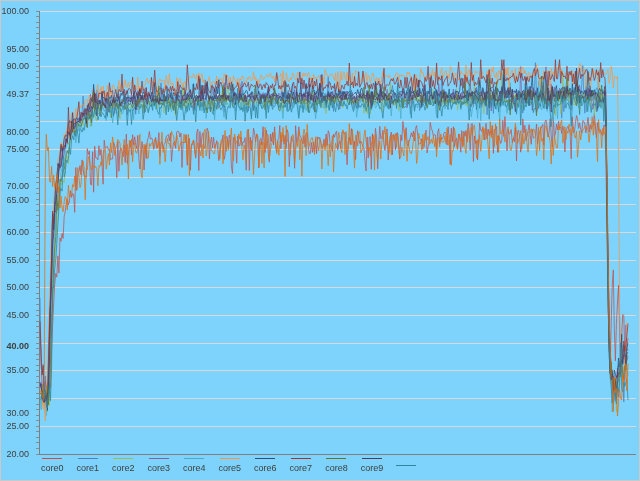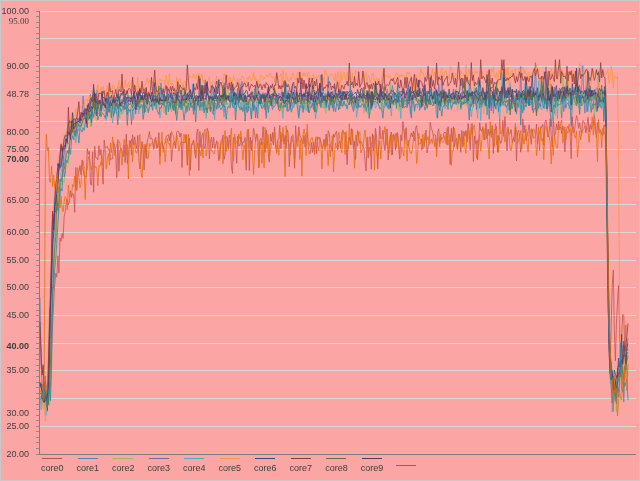--- a/index.html
+++ b/index.html
@@ -1,17 +1,17 @@
 <!DOCTYPE html>
 <html><head>
 <meta charset="utf-8">
 <style>
   html,body{margin:0;padding:0;background:#fff;}
   #chart-root{
-    position:relative;width:640px;height:481px;background:#fca5a5;
+    position:relative;width:640px;height:481px;background:#7dd3fc;
     font-family:"Liberation Sans",sans-serif;overflow:hidden;
     box-sizing:border-box;border:1px solid #c9c9c9;
   }
   #plot-svg{position:absolute;left:0;top:0;}
   #ylabels{position:absolute;left:0;top:0;width:34px;height:481px;}
   .ylabel{
     position:absolute;right:6px;font-size:9px;line-height:9px;color:#404040;
     white-space:nowrap;text-align:right;
   }
   #legend{
@@ -142,26 +142,26 @@
         <polyline points="39.0,320.6 40.1,351.6 41.1,374.1 42.2,363.6 43.2,390.3 44.3,393.3 45.3,392.5 46.4,396.4 47.4,361.3 48.5,321.6 49.5,295.7 50.6,256.8 51.6,210.1 52.7,222.6 53.7,209.9 54.8,211.0 55.8,192.9 56.9,185.0 57.9,169.3 59.0,161.1 60.0,143.1 61.1,146.3 62.1,147.6 63.2,144.4 64.2,145.8 65.3,138.1 66.3,142.5 67.4,106.2 68.5,134.2 69.5,134.3 70.6,120.0 71.6,131.3 72.7,122.2 73.7,123.0 74.8,118.5 75.8,117.8 76.9,109.5 77.9,100.7 79.0,122.0 80.0,111.1 81.1,112.8 82.1,115.7 83.2,108.4 84.2,108.2 85.3,114.0 86.3,104.0 87.4,105.9 88.4,102.9 89.5,97.2 90.5,96.4 91.6,97.4 92.6,87.8 93.7,101.6 94.7,92.9 95.8,98.2 96.9,100.6 97.9,92.0 99.0,92.5 100.0,92.0 101.1,96.3 102.1,91.8 103.2,89.8 104.2,100.6 105.3,95.9 106.3,91.3 107.4,99.5 108.4,81.7 109.5,90.7 110.5,90.8 111.6,89.5 112.6,101.1 113.7,93.6 114.7,88.5 115.8,94.2 116.8,96.5 117.9,88.6 118.9,89.3 120.0,91.1 121.0,73.1 122.1,92.3 123.2,88.2 124.2,97.7 125.3,89.7 126.3,91.3 127.4,87.9 128.4,87.5 129.5,88.8 130.5,93.3 131.6,76.2 132.6,95.4 133.7,83.9 134.7,90.8 135.8,92.1 136.8,95.0 137.9,91.6 138.9,87.3 140.0,91.7 141.0,80.2 142.1,89.6 143.1,87.8 144.2,97.7 145.2,86.5 146.3,97.6 147.3,91.2 148.4,94.7 149.4,89.5 150.5,76.4 151.6,93.1 152.6,82.9 153.7,69.1 154.7,84.3 155.8,91.2 156.8,90.4 157.9,88.3 158.9,87.4 160.0,86.8 161.0,93.5 162.1,88.3 163.1,92.2 164.2,88.3 165.2,84.5 166.3,90.0 167.3,87.8 168.4,91.5 169.4,85.5 170.5,90.0 171.5,85.1 172.6,90.0 173.6,87.6 174.7,94.5 175.7,94.0 176.8,80.6 177.8,92.3 178.9,83.7 180.0,86.7 181.0,87.1 182.1,88.9 183.1,86.7 184.2,92.8 185.2,87.3 186.3,63.8 187.3,77.7 188.4,91.1 189.4,89.6 190.5,94.0 191.5,93.4 192.6,88.5 193.6,86.8 194.7,89.1 195.7,82.5 196.8,88.3 197.8,74.8 198.9,88.8 199.9,94.2 201.0,89.6 202.0,84.4 203.1,92.6 204.1,84.0 205.2,85.0 206.2,83.2 207.3,88.9 208.4,90.2 209.4,92.2 210.5,84.7 211.5,86.3 212.6,86.0 213.6,90.7 214.7,84.5 215.7,80.1 216.8,86.6 217.8,86.4 218.9,83.6 219.9,81.1 221.0,85.1 222.0,91.2 223.1,88.1 224.1,87.0 225.2,73.9 226.2,86.4 227.3,88.1 228.3,81.8 229.4,89.6 230.4,80.9 231.5,85.5 232.5,89.6 233.6,86.8 234.6,86.0 235.7,85.5 236.8,81.4 237.8,87.4 238.9,92.3 239.9,87.3 241.0,85.1 242.0,85.7 243.1,82.0 244.1,82.5 245.2,85.9 246.2,85.3 247.3,81.2 248.3,89.7 249.4,85.8 250.4,83.0 251.5,85.0 252.5,85.3 253.6,84.4 254.6,87.2 255.7,80.3 256.7,85.0 257.8,86.8 258.8,83.3 259.9,83.2 260.9,88.7 262.0,85.0 263.1,83.3 264.1,87.2 265.2,81.5 266.2,83.3 267.3,84.1 268.3,90.4 269.4,84.6 270.4,87.1 271.5,82.8 272.5,89.3 273.6,84.2 274.6,84.4 275.7,71.6 276.7,77.6 277.8,87.8 278.8,84.5 279.9,88.2 280.9,84.5 282.0,86.3 283.0,80.2 284.1,79.7 285.1,83.4 286.2,86.0 287.2,83.3 288.3,86.4 289.3,90.7 290.4,89.5 291.5,83.7 292.5,81.0 293.6,87.3 294.6,85.2 295.7,89.8 296.7,77.2 297.8,82.1 298.8,70.9 299.9,83.1 300.9,77.3 302.0,87.7 303.0,79.0 304.1,87.7 305.1,83.8 306.2,87.3 307.2,84.7 308.3,76.9 309.3,86.2 310.4,81.3 311.4,77.0 312.5,88.2 313.5,80.1 314.6,85.0 315.6,78.3 316.7,88.7 317.7,89.1 318.8,82.1 319.9,86.2 320.9,73.4 322.0,89.6 323.0,86.4 324.1,87.4 325.1,84.5 326.2,83.7 327.2,86.4 328.3,80.7 329.3,82.2 330.4,88.6 331.4,85.0 332.5,87.1 333.5,83.3 334.6,91.5 335.6,85.3 336.7,80.8 337.7,90.2 338.8,90.4 339.8,89.7 340.9,84.1 341.9,85.8 343.0,88.2 344.0,83.3 345.1,83.7 346.1,80.1 347.2,84.9 348.3,62.0 349.3,79.7 350.4,84.0 351.4,80.8 352.5,86.7 353.5,75.6 354.6,85.2 355.6,82.2 356.7,84.5 357.7,70.7 358.8,86.3 359.8,83.0 360.9,82.4 361.9,70.0 363.0,77.3 364.0,88.1 365.1,82.3 366.1,81.4 367.2,86.5 368.2,83.7 369.3,87.6 370.3,82.9 371.4,88.2 372.4,82.1 373.5,84.4 374.5,88.9 375.6,82.4 376.7,84.0 377.7,80.0 378.8,85.0 379.8,89.8 380.9,88.5 381.9,81.3 383.0,67.3 384.0,89.6 385.1,84.7 386.1,83.4 387.2,84.6 388.2,83.6 389.3,80.1 390.3,77.9 391.4,80.0 392.4,77.3 393.5,83.1 394.5,82.8 395.6,79.0 396.6,76.3 397.7,85.2 398.7,87.1 399.8,78.9 400.8,85.7 401.9,88.2 402.9,87.7 404.0,76.4 405.1,87.2 406.1,76.3 407.2,86.0 408.2,82.3 409.3,79.3 410.3,76.4 411.4,90.4 412.4,80.6 413.5,73.2 414.5,89.8 415.6,77.4 416.6,85.8 417.7,85.2 418.7,79.1 419.8,80.0 420.8,81.9 421.9,85.9 422.9,86.2 424.0,76.4 425.0,80.4 426.1,77.4 427.1,65.4 428.2,83.6 429.2,86.9 430.3,74.6 431.4,85.3 432.4,79.5 433.5,87.7 434.5,81.1 435.6,62.1 436.6,83.6 437.7,75.8 438.7,78.0 439.8,79.0 440.8,75.0 441.9,84.5 442.9,81.1 444.0,78.3 445.0,77.6 446.1,75.1 447.1,85.2 448.2,82.9 449.2,82.1 450.3,79.2 451.3,71.9 452.4,78.1 453.4,83.6 454.5,77.3 455.5,86.2 456.6,73.6 457.6,60.9 458.7,76.8 459.8,84.7 460.8,82.6 461.9,77.4 462.9,87.2 464.0,73.8 465.0,80.7 466.1,75.9 467.1,82.3 468.2,83.0 469.2,85.1 470.3,61.5 471.3,79.4 472.4,74.3 473.4,84.9 474.5,81.4 475.5,83.5 476.6,82.8 477.6,76.4 478.7,84.8 479.7,58.7 480.8,77.9 481.8,75.5 482.9,75.9 483.9,78.8 485.0,81.9 486.0,78.8 487.1,77.7 488.2,68.7 489.2,80.2 490.3,82.8 491.3,77.0 492.4,86.3 493.4,81.5 494.5,81.9 495.5,83.6 496.6,79.9 497.6,78.7 498.7,78.4 499.7,78.6 500.8,58.7 501.8,69.1 502.9,58.7 503.9,77.9 505.0,80.1 506.0,76.7 507.1,79.2 508.1,77.0 509.2,77.0 510.2,75.5 511.3,75.6 512.3,72.3 513.4,76.7 514.4,82.1 515.5,75.4 516.6,80.8 517.6,75.5 518.7,70.7 519.7,77.2 520.8,72.1 521.8,79.3 522.9,79.1 523.9,75.3 525.0,83.9 526.0,75.7 527.1,79.9 528.1,80.6 529.2,75.0 530.2,76.2 531.3,75.5 532.3,70.1 533.4,67.4 534.4,74.8 535.5,70.7 536.5,67.8 537.6,76.6 538.6,78.2 539.7,77.0 540.7,75.0 541.8,76.2 542.8,78.2 543.9,72.3 545.0,70.4 546.0,71.7 547.1,85.4 548.1,70.1 549.2,78.8 550.2,77.7 551.3,73.4 552.3,76.7 553.4,80.5 554.4,58.7 555.5,77.7 556.5,77.9 557.6,66.2 558.6,58.7 559.7,82.3 560.7,70.4 561.8,73.9 562.8,76.0 563.9,74.8 564.9,77.7 566.0,65.3 567.0,80.0 568.1,70.6 569.1,73.8 570.2,69.8 571.3,80.9 572.3,72.8 573.4,83.0 574.4,70.2 575.5,85.1 576.5,81.5 577.6,74.3 578.6,67.4 579.7,77.6 580.7,73.4 581.8,75.0 582.8,73.4 583.9,71.7 584.9,68.9 586.0,68.4 587.0,74.3 588.1,76.4 589.1,79.7 590.2,75.4 591.2,67.4 592.3,73.5 593.3,79.5 594.4,76.3 595.4,68.6 596.5,74.0 597.5,71.4 598.6,81.0 599.7,61.6 600.7,77.0 601.8,68.6 602.8,75.9 603.9,76.6 604.9,93.0 606.0,186.6 607.0,259.1 608.1,310.8 609.1,353.2 610.2,362.3 611.2,379.0 612.3,375.4 613.3,377.3 614.4,380.1 615.4,374.7 616.5,375.6 617.5,371.9 618.6,372.4 619.6,366.5 620.7,358.1 621.7,352.7 622.8,340.1 623.8,350.3 624.9,343.5 625.9,334.8 627.0,322.7" fill="none" stroke="#953735" stroke-width="0.75" stroke-linejoin="round"></polyline>
         <polyline points="39.0,393.0 40.1,392.0 41.1,397.6 42.2,383.1 43.2,395.1 44.3,396.5 45.3,397.1 46.4,384.6 47.4,403.8 48.5,390.7 49.5,361.4 50.6,328.4 51.6,301.4 52.7,264.9 53.7,246.8 54.8,235.8 55.8,194.1 56.9,209.3 57.9,199.8 59.0,178.2 60.0,180.2 61.1,175.1 62.1,169.2 63.2,168.3 64.2,161.6 65.3,153.4 66.3,149.6 67.4,152.6 68.5,144.0 69.5,133.6 70.6,132.3 71.6,120.3 72.7,125.3 73.7,133.9 74.8,128.7 75.8,121.6 76.9,122.1 77.9,125.1 79.0,124.8 80.0,125.5 81.1,121.6 82.1,117.4 83.2,118.2 84.2,116.7 85.3,116.4 86.3,126.8 87.4,109.1 88.4,117.7 89.5,113.6 90.5,121.8 91.6,108.2 92.6,90.9 93.7,110.3 94.7,104.9 95.8,102.3 96.9,101.1 97.9,108.4 99.0,114.4 100.0,111.0 101.1,103.3 102.1,101.2 103.2,104.8 104.2,105.0 105.3,106.8 106.3,107.7 107.4,108.8 108.4,105.5 109.5,105.6 110.5,101.9 111.6,105.6 112.6,102.1 113.7,98.3 114.7,105.9 115.8,102.0 116.8,107.8 117.9,103.2 118.9,103.1 120.0,104.7 121.0,98.5 122.1,100.5 123.2,100.5 124.2,107.0 125.3,108.2 126.3,107.1 127.4,101.8 128.4,103.9 129.5,102.3 130.5,104.5 131.6,106.8 132.6,104.0 133.7,102.2 134.7,99.2 135.8,100.1 136.8,105.1 137.9,96.6 138.9,102.1 140.0,97.4 141.0,97.2 142.1,97.8 143.1,111.9 144.2,98.6 145.2,97.8 146.3,97.9 147.3,98.4 148.4,103.7 149.4,104.7 150.5,105.0 151.6,98.5 152.6,98.8 153.7,103.6 154.7,95.1 155.8,101.6 156.8,97.3 157.9,84.9 158.9,103.7 160.0,101.9 161.0,103.1 162.1,103.9 163.1,101.9 164.2,95.7 165.2,98.5 166.3,102.3 167.3,101.5 168.4,100.5 169.4,106.2 170.5,100.7 171.5,98.3 172.6,109.6 173.6,101.0 174.7,112.6 175.7,98.5 176.8,98.7 177.8,99.0 178.9,106.5 180.0,104.5 181.0,98.5 182.1,102.2 183.1,105.0 184.2,99.0 185.2,102.2 186.3,98.8 187.3,99.1 188.4,95.9 189.4,104.1 190.5,101.9 191.5,101.4 192.6,97.4 193.6,97.3 194.7,96.0 195.7,100.1 196.8,99.7 197.8,98.1 198.9,101.0 199.9,99.2 201.0,98.7 202.0,99.1 203.1,99.7 204.1,104.6 205.2,106.0 206.2,111.9 207.3,102.1 208.4,94.9 209.4,110.8 210.5,99.2 211.5,98.1 212.6,109.9 213.6,99.1 214.7,99.6 215.7,97.0 216.8,101.2 217.8,97.2 218.9,96.5 219.9,100.6 221.0,104.1 222.0,84.3 223.1,100.6 224.1,94.8 225.2,100.7 226.2,98.0 227.3,99.0 228.3,98.9 229.4,100.7 230.4,95.4 231.5,100.8 232.5,98.0 233.6,96.5 234.6,95.5 235.7,96.2 236.8,97.6 237.8,98.6 238.9,100.0 239.9,97.1 241.0,99.5 242.0,100.2 243.1,94.1 244.1,96.7 245.2,104.2 246.2,102.4 247.3,103.7 248.3,98.2 249.4,99.7 250.4,98.4 251.5,101.6 252.5,101.6 253.6,100.6 254.6,84.5 255.7,97.0 256.7,98.2 257.8,98.6 258.8,102.2 259.9,101.3 260.9,97.2 262.0,95.0 263.1,96.4 264.1,108.7 265.2,99.8 266.2,94.8 267.3,101.4 268.3,99.7 269.4,103.8 270.4,95.2 271.5,99.5 272.5,97.9 273.6,87.2 274.6,99.2 275.7,102.8 276.7,100.3 277.8,109.2 278.8,110.1 279.9,104.4 280.9,101.9 282.0,96.9 283.0,102.3 284.1,99.5 285.1,99.3 286.2,100.7 287.2,99.0 288.3,102.6 289.3,93.3 290.4,96.8 291.5,96.2 292.5,97.3 293.6,101.6 294.6,98.3 295.7,97.7 296.7,99.0 297.8,93.6 298.8,97.3 299.9,103.4 300.9,99.1 302.0,97.7 303.0,102.8 304.1,97.5 305.1,98.6 306.2,98.9 307.2,111.2 308.3,100.9 309.3,99.7 310.4,95.0 311.4,89.8 312.5,95.1 313.5,111.1 314.6,99.4 315.6,104.1 316.7,97.2 317.7,98.3 318.8,102.6 319.9,99.4 320.9,99.6 322.0,98.4 323.0,99.7 324.1,95.6 325.1,104.0 326.2,95.2 327.2,98.3 328.3,97.9 329.3,104.3 330.4,94.7 331.4,100.8 332.5,95.0 333.5,102.9 334.6,99.0 335.6,94.6 336.7,97.2 337.7,100.2 338.8,101.4 339.8,104.3 340.9,97.2 341.9,97.8 343.0,99.0 344.0,93.9 345.1,94.0 346.1,99.4 347.2,101.4 348.3,103.9 349.3,94.6 350.4,103.2 351.4,99.8 352.5,102.6 353.5,99.7 354.6,102.8 355.6,102.0 356.7,97.8 357.7,99.9 358.8,98.8 359.8,96.0 360.9,96.2 361.9,100.8 363.0,86.1 364.0,97.4 365.1,101.9 366.1,100.5 367.2,99.0 368.2,84.6 369.3,100.4 370.3,99.9 371.4,95.4 372.4,101.3 373.5,89.6 374.5,96.3 375.6,86.7 376.7,99.5 377.7,97.0 378.8,101.5 379.8,99.4 380.9,97.4 381.9,97.9 383.0,85.7 384.0,99.6 385.1,100.0 386.1,95.3 387.2,99.3 388.2,92.7 389.3,100.4 390.3,100.6 391.4,101.0 392.4,103.7 393.5,97.6 394.5,98.5 395.6,101.6 396.6,101.3 397.7,95.2 398.7,100.5 399.8,100.7 400.8,97.8 401.9,107.3 402.9,97.2 404.0,100.4 405.1,98.9 406.1,99.2 407.2,102.6 408.2,102.6 409.3,97.5 410.3,98.2 411.4,97.4 412.4,98.1 413.5,93.9 414.5,87.2 415.6,99.5 416.6,100.4 417.7,99.4 418.7,99.2 419.8,101.8 420.8,92.3 421.9,96.9 422.9,102.0 424.0,97.4 425.0,96.4 426.1,107.3 427.1,102.3 428.2,100.2 429.2,104.0 430.3,96.8 431.4,97.5 432.4,102.2 433.5,102.1 434.5,98.8 435.6,98.2 436.6,99.0 437.7,103.7 438.7,109.4 439.8,97.1 440.8,100.7 441.9,88.8 442.9,100.9 444.0,102.7 445.0,92.6 446.1,101.6 447.1,98.8 448.2,98.3 449.2,101.9 450.3,95.2 451.3,102.0 452.4,102.2 453.4,102.3 454.5,101.9 455.5,93.1 456.6,95.8 457.6,99.4 458.7,95.9 459.8,99.7 460.8,103.9 461.9,102.1 462.9,101.4 464.0,81.1 465.0,94.2 466.1,101.4 467.1,97.0 468.2,94.8 469.2,94.7 470.3,98.1 471.3,98.0 472.4,99.3 473.4,98.4 474.5,92.6 475.5,98.1 476.6,101.7 477.6,98.9 478.7,91.0 479.7,100.4 480.8,101.2 481.8,97.0 482.9,100.6 483.9,99.0 485.0,93.2 486.0,98.0 487.1,94.0 488.2,76.9 489.2,96.1 490.3,99.5 491.3,91.0 492.4,95.4 493.4,98.7 494.5,99.1 495.5,80.8 496.6,103.6 497.6,98.4 498.7,97.8 499.7,100.5 500.8,97.3 501.8,91.8 502.9,91.7 503.9,99.4 505.0,101.7 506.0,98.8 507.1,101.1 508.1,98.6 509.2,113.9 510.2,99.0 511.3,95.1 512.3,97.9 513.4,96.3 514.4,94.6 515.5,93.6 516.6,97.2 517.6,94.8 518.7,95.1 519.7,91.2 520.8,96.1 521.8,96.9 522.9,98.4 523.9,95.2 525.0,89.9 526.0,99.1 527.1,88.3 528.1,96.5 529.2,98.6 530.2,89.0 531.3,96.7 532.3,90.5 533.4,95.0 534.4,102.6 535.5,114.8 536.5,94.9 537.6,97.5 538.6,98.0 539.7,88.6 540.7,75.2 541.8,92.5 542.8,99.6 543.9,103.0 545.0,83.1 546.0,95.0 547.1,99.4 548.1,97.2 549.2,102.9 550.2,100.4 551.3,87.0 552.3,92.5 553.4,100.4 554.4,95.7 555.5,95.9 556.5,91.2 557.6,100.1 558.6,94.0 559.7,89.1 560.7,100.6 561.8,97.7 562.8,91.0 563.9,99.4 564.9,88.3 566.0,76.9 567.0,95.4 568.1,88.5 569.1,97.2 570.2,94.1 571.3,94.5 572.3,90.6 573.4,99.6 574.4,101.6 575.5,104.6 576.5,80.4 577.6,96.8 578.6,94.5 579.7,98.7 580.7,94.2 581.8,95.4 582.8,100.9 583.9,101.7 584.9,101.0 586.0,95.5 587.0,99.3 588.1,93.2 589.1,99.9 590.2,92.4 591.2,94.5 592.3,90.8 593.3,96.5 594.4,97.9 595.4,99.0 596.5,93.1 597.5,91.1 598.6,101.6 599.7,92.1 600.7,84.1 601.8,100.6 602.8,98.0 603.9,97.3 604.9,120.5 606.0,213.5 607.0,283.6 608.1,336.8 609.1,372.0 610.2,361.5 611.2,376.6 612.3,381.0 613.3,389.6 614.4,378.1 615.4,390.8 616.5,381.3 617.5,378.2 618.6,370.5 619.6,373.3 620.7,361.5 621.7,371.9 622.8,378.5 623.8,364.9 624.9,368.6 625.9,355.4 627.0,354.6" fill="none" stroke="#5F7530" stroke-width="0.75" stroke-linejoin="round"></polyline>
         <polyline points="39.0,385.0 40.1,383.1 41.1,398.1 42.2,400.0 43.2,401.4 44.3,394.4 45.3,398.5 46.4,394.6 47.4,389.3 48.5,361.0 49.5,306.0 50.6,281.7 51.6,241.7 52.7,232.7 53.7,205.9 54.8,199.4 55.8,192.2 56.9,179.7 57.9,162.7 59.0,166.8 60.0,165.2 61.1,158.1 62.1,147.6 63.2,148.0 64.2,147.3 65.3,137.5 66.3,140.6 67.4,131.4 68.5,131.4 69.5,138.4 70.6,123.6 71.6,111.7 72.7,128.2 73.7,127.3 74.8,121.5 75.8,121.5 76.9,120.0 77.9,121.0 79.0,116.8 80.0,119.9 81.1,117.5 82.1,112.3 83.2,114.3 84.2,116.5 85.3,122.4 86.3,107.9 87.4,109.4 88.4,111.0 89.5,110.4 90.5,105.5 91.6,107.7 92.6,104.7 93.7,91.9 94.7,102.5 95.8,114.9 96.9,101.7 97.9,99.3 99.0,102.6 100.0,101.1 101.1,90.3 102.1,104.4 103.2,102.6 104.2,107.0 105.3,98.8 106.3,99.0 107.4,97.0 108.4,105.7 109.5,99.8 110.5,104.8 111.6,100.8 112.6,98.6 113.7,101.7 114.7,99.9 115.8,98.7 116.8,100.3 117.9,95.4 118.9,105.4 120.0,101.4 121.0,102.0 122.1,100.2 123.2,97.4 124.2,102.6 125.3,97.0 126.3,95.8 127.4,100.3 128.4,99.2 129.5,101.3 130.5,96.7 131.6,103.0 132.6,94.5 133.7,90.3 134.7,108.6 135.8,102.3 136.8,95.4 137.9,97.0 138.9,88.1 140.0,98.8 141.0,94.9 142.1,99.1 143.1,94.2 144.2,98.7 145.2,97.8 146.3,103.3 147.3,95.6 148.4,93.5 149.4,95.4 150.5,100.7 151.6,97.3 152.6,100.9 153.7,98.4 154.7,97.9 155.8,101.3 156.8,97.8 157.9,103.4 158.9,96.7 160.0,100.1 161.0,98.8 162.1,100.1 163.1,98.5 164.2,100.4 165.2,95.4 166.3,100.1 167.3,98.9 168.4,93.9 169.4,94.4 170.5,97.8 171.5,96.7 172.6,101.6 173.6,101.0 174.7,101.8 175.7,93.6 176.8,98.3 177.8,98.9 178.9,101.1 180.0,103.0 181.0,95.5 182.1,99.4 183.1,98.6 184.2,97.8 185.2,98.9 186.3,92.4 187.3,94.9 188.4,94.4 189.4,88.6 190.5,97.9 191.5,96.8 192.6,97.3 193.6,107.8 194.7,97.0 195.7,97.8 196.8,95.0 197.8,97.3 198.9,94.2 199.9,99.9 201.0,89.1 202.0,98.0 203.1,98.0 204.1,97.9 205.2,98.1 206.2,80.4 207.3,97.0 208.4,99.6 209.4,95.2 210.5,96.2 211.5,98.7 212.6,99.5 213.6,87.7 214.7,91.7 215.7,95.3 216.8,97.6 217.8,94.1 218.9,93.3 219.9,96.5 221.0,94.0 222.0,96.0 223.1,91.9 224.1,94.5 225.2,98.9 226.2,96.4 227.3,94.5 228.3,99.6 229.4,101.1 230.4,99.5 231.5,100.4 232.5,93.6 233.6,95.1 234.6,91.9 235.7,95.2 236.8,97.8 237.8,102.0 238.9,93.1 239.9,93.5 241.0,96.7 242.0,99.5 243.1,100.8 244.1,93.6 245.2,101.1 246.2,95.3 247.3,94.7 248.3,93.2 249.4,98.3 250.4,91.9 251.5,96.2 252.5,95.5 253.6,98.9 254.6,98.2 255.7,94.2 256.7,97.5 257.8,102.8 258.8,101.9 259.9,95.2 260.9,94.8 262.0,93.1 263.1,98.2 264.1,100.9 265.2,93.6 266.2,92.4 267.3,86.0 268.3,97.2 269.4,94.2 270.4,93.0 271.5,95.3 272.5,92.5 273.6,95.2 274.6,94.0 275.7,94.4 276.7,102.4 277.8,95.9 278.8,96.2 279.9,95.5 280.9,97.5 282.0,98.3 283.0,102.2 284.1,102.1 285.1,99.0 286.2,99.8 287.2,92.0 288.3,94.9 289.3,106.7 290.4,100.1 291.5,95.4 292.5,99.2 293.6,96.9 294.6,97.3 295.7,91.0 296.7,101.3 297.8,99.8 298.8,96.3 299.9,81.7 300.9,99.6 302.0,95.7 303.0,92.6 304.1,96.0 305.1,82.5 306.2,92.5 307.2,101.4 308.3,83.2 309.3,98.1 310.4,94.2 311.4,94.3 312.5,100.6 313.5,91.2 314.6,100.9 315.6,94.6 316.7,97.9 317.7,96.4 318.8,82.4 319.9,93.2 320.9,101.9 322.0,95.4 323.0,99.8 324.1,95.6 325.1,101.3 326.2,98.5 327.2,93.1 328.3,96.4 329.3,93.4 330.4,100.7 331.4,95.3 332.5,97.7 333.5,94.4 334.6,92.1 335.6,92.2 336.7,93.6 337.7,93.1 338.8,97.4 339.8,94.2 340.9,99.4 341.9,94.4 343.0,92.2 344.0,98.6 345.1,93.0 346.1,98.2 347.2,98.2 348.3,93.4 349.3,92.8 350.4,99.7 351.4,97.3 352.5,97.4 353.5,95.4 354.6,101.5 355.6,95.7 356.7,96.5 357.7,95.8 358.8,93.3 359.8,95.1 360.9,97.4 361.9,92.5 363.0,94.2 364.0,97.3 365.1,98.5 366.1,89.6 367.2,105.7 368.2,92.9 369.3,99.8 370.3,107.0 371.4,90.6 372.4,97.9 373.5,97.7 374.5,99.2 375.6,96.3 376.7,99.2 377.7,93.6 378.8,101.8 379.8,83.3 380.9,96.3 381.9,95.2 383.0,99.0 384.0,92.2 385.1,95.3 386.1,99.2 387.2,98.8 388.2,97.2 389.3,107.1 390.3,95.1 391.4,102.0 392.4,101.0 393.5,98.7 394.5,98.4 395.6,98.6 396.6,100.7 397.7,96.8 398.7,92.3 399.8,93.0 400.8,95.1 401.9,89.7 402.9,93.5 404.0,97.2 405.1,95.0 406.1,91.1 407.2,94.6 408.2,100.0 409.3,85.5 410.3,96.0 411.4,98.8 412.4,90.5 413.5,95.2 414.5,96.6 415.6,91.8 416.6,96.0 417.7,78.9 418.7,95.1 419.8,94.4 420.8,105.8 421.9,95.8 422.9,94.1 424.0,83.7 425.0,98.3 426.1,97.5 427.1,100.2 428.2,100.1 429.2,94.0 430.3,93.8 431.4,95.6 432.4,98.2 433.5,91.8 434.5,90.5 435.6,90.9 436.6,96.8 437.7,104.6 438.7,99.7 439.8,105.2 440.8,95.1 441.9,97.2 442.9,90.6 444.0,100.5 445.0,95.6 446.1,94.3 447.1,96.3 448.2,94.5 449.2,94.1 450.3,95.5 451.3,98.3 452.4,95.6 453.4,94.3 454.5,96.0 455.5,97.4 456.6,99.4 457.6,93.7 458.7,98.2 459.8,92.7 460.8,98.3 461.9,95.0 462.9,97.3 464.0,94.4 465.0,94.6 466.1,96.3 467.1,100.0 468.2,92.2 469.2,92.5 470.3,95.4 471.3,91.0 472.4,91.3 473.4,93.1 474.5,94.8 475.5,95.7 476.6,96.6 477.6,99.5 478.7,94.1 479.7,94.9 480.8,93.9 481.8,96.9 482.9,98.6 483.9,91.4 485.0,99.9 486.0,73.6 487.1,91.1 488.2,107.0 489.2,87.0 490.3,90.0 491.3,90.4 492.4,98.1 493.4,93.6 494.5,99.8 495.5,98.4 496.6,100.8 497.6,98.5 498.7,91.7 499.7,90.0 500.8,99.6 501.8,90.1 502.9,76.6 503.9,96.9 505.0,90.8 506.0,90.4 507.1,86.6 508.1,94.1 509.2,86.3 510.2,96.2 511.3,88.0 512.3,102.4 513.4,102.2 514.4,110.6 515.5,92.5 516.6,99.0 517.6,97.4 518.7,97.9 519.7,93.4 520.8,96.0 521.8,89.8 522.9,89.4 523.9,94.5 525.0,102.1 526.0,94.8 527.1,89.3 528.1,95.6 529.2,88.0 530.2,98.6 531.3,99.0 532.3,91.3 533.4,94.2 534.4,92.9 535.5,94.6 536.5,96.2 537.6,95.9 538.6,94.2 539.7,93.1 540.7,99.3 541.8,91.9 542.8,94.8 543.9,99.5 545.0,97.4 546.0,108.0 547.1,86.5 548.1,100.3 549.2,92.8 550.2,111.2 551.3,85.6 552.3,94.8 553.4,95.0 554.4,95.6 555.5,90.8 556.5,90.0 557.6,89.9 558.6,97.8 559.7,90.9 560.7,90.4 561.8,98.1 562.8,90.1 563.9,95.2 564.9,97.4 566.0,85.1 567.0,93.7 568.1,92.8 569.1,91.5 570.2,94.3 571.3,88.8 572.3,94.1 573.4,90.2 574.4,87.7 575.5,67.1 576.5,90.7 577.6,85.6 578.6,102.0 579.7,97.1 580.7,97.1 581.8,95.5 582.8,97.5 583.9,96.4 584.9,89.4 586.0,90.1 587.0,97.9 588.1,87.4 589.1,95.7 590.2,89.5 591.2,95.2 592.3,92.5 593.3,93.1 594.4,92.9 595.4,91.7 596.5,94.8 597.5,95.1 598.6,97.2 599.7,100.8 600.7,100.1 601.8,96.5 602.8,101.8 603.9,89.8 604.9,127.6 606.0,198.9 607.0,279.8 608.1,353.4 609.1,372.1 610.2,378.7 611.2,372.6 612.3,391.7 613.3,384.2 614.4,380.4 615.4,398.4 616.5,374.5 617.5,363.5 618.6,361.6 619.6,361.0 620.7,359.7 621.7,362.5 622.8,353.6 623.8,355.4 624.9,362.4 625.9,351.5 627.0,352.3" fill="none" stroke="#4D3B62" stroke-width="0.75" stroke-linejoin="round"></polyline>
         <polyline points="39.0,398.8 40.1,397.4 41.1,391.9 42.2,390.7 43.2,395.4 44.3,389.1 45.3,404.1 46.4,406.7 47.4,391.2 48.5,382.3 49.5,399.7 50.6,365.8 51.6,286.1 52.7,286.9 53.7,267.9 54.8,257.5 55.8,242.5 56.9,223.2 57.9,206.8 59.0,190.6 60.0,187.3 61.1,190.1 62.1,155.6 63.2,175.9 64.2,172.0 65.3,159.3 66.3,161.4 67.4,157.7 68.5,145.7 69.5,153.4 70.6,138.0 71.6,135.4 72.7,138.9 73.7,131.2 74.8,135.4 75.8,128.3 76.9,133.3 77.9,142.1 79.0,127.4 80.0,128.7 81.1,131.1 82.1,126.6 83.2,129.4 84.2,121.4 85.3,115.1 86.3,116.2 87.4,118.4 88.4,115.6 89.5,116.6 90.5,113.9 91.6,109.9 92.6,116.4 93.7,109.8 94.7,113.4 95.8,106.4 96.9,118.9 97.9,115.3 99.0,113.4 100.0,115.9 101.1,111.7 102.1,112.4 103.2,114.6 104.2,117.3 105.3,111.6 106.3,114.5 107.4,95.3 108.4,111.5 109.5,102.6 110.5,116.7 111.6,106.2 112.6,115.1 113.7,106.6 114.7,107.9 115.8,111.2 116.8,123.8 117.9,103.6 118.9,106.2 120.0,110.5 121.0,109.0 122.1,104.4 123.2,108.8 124.2,94.0 125.3,107.8 126.3,124.4 127.4,107.7 128.4,110.1 129.5,108.6 130.5,123.6 131.6,108.9 132.6,108.7 133.7,106.2 134.7,105.6 135.8,106.4 136.8,105.0 137.9,105.5 138.9,107.7 140.0,104.4 141.0,103.4 142.1,118.4 143.1,112.0 144.2,104.2 145.2,105.5 146.3,108.3 147.3,111.8 148.4,107.1 149.4,104.6 150.5,103.1 151.6,109.4 152.6,99.9 153.7,105.1 154.7,100.6 155.8,108.0 156.8,111.2 157.9,113.4 158.9,106.2 160.0,107.2 161.0,103.9 162.1,100.6 163.1,102.8 164.2,105.5 165.2,113.9 166.3,88.3 167.3,110.9 168.4,103.2 169.4,104.6 170.5,91.5 171.5,107.4 172.6,106.6 173.6,104.0 174.7,108.6 175.7,119.4 176.8,109.6 177.8,103.9 178.9,100.0 180.0,108.8 181.0,99.7 182.1,110.9 183.1,119.2 184.2,110.1 185.2,104.6 186.3,110.6 187.3,101.9 188.4,109.4 189.4,102.0 190.5,106.5 191.5,104.8 192.6,113.4 193.6,104.6 194.7,121.0 195.7,107.1 196.8,99.4 197.8,102.8 198.9,109.5 199.9,101.3 201.0,105.7 202.0,100.6 203.1,112.0 204.1,107.0 205.2,108.9 206.2,107.7 207.3,107.0 208.4,106.1 209.4,109.0 210.5,106.5 211.5,112.5 212.6,113.7 213.6,102.6 214.7,102.0 215.7,108.5 216.8,101.0 217.8,103.7 218.9,106.5 219.9,108.8 221.0,106.7 222.0,103.4 223.1,106.0 224.1,105.0 225.2,118.4 226.2,108.6 227.3,105.2 228.3,106.8 229.4,106.8 230.4,83.1 231.5,105.5 232.5,107.1 233.6,101.9 234.6,119.0 235.7,104.0 236.8,87.3 237.8,106.4 238.9,106.2 239.9,108.9 241.0,106.3 242.0,110.7 243.1,103.8 244.1,120.2 245.2,105.5 246.2,111.6 247.3,104.9 248.3,106.5 249.4,107.3 250.4,118.1 251.5,102.3 252.5,109.7 253.6,104.5 254.6,116.9 255.7,105.9 256.7,117.3 257.8,99.4 258.8,98.0 259.9,103.7 260.9,107.6 262.0,106.9 263.1,103.4 264.1,104.2 265.2,117.4 266.2,100.1 267.3,111.5 268.3,104.8 269.4,104.5 270.4,102.8 271.5,108.4 272.5,104.9 273.6,105.6 274.6,102.7 275.7,97.3 276.7,103.9 277.8,107.3 278.8,104.8 279.9,101.8 280.9,105.3 282.0,106.9 283.0,103.9 284.1,106.1 285.1,102.6 286.2,101.9 287.2,110.4 288.3,108.4 289.3,105.1 290.4,111.2 291.5,106.6 292.5,100.7 293.6,97.9 294.6,102.8 295.7,101.0 296.7,108.9 297.8,117.4 298.8,104.3 299.9,106.1 300.9,97.9 302.0,111.5 303.0,103.5 304.1,102.7 305.1,101.6 306.2,102.3 307.2,107.7 308.3,112.0 309.3,105.5 310.4,106.6 311.4,102.3 312.5,108.4 313.5,99.8 314.6,110.8 315.6,111.1 316.7,101.9 317.7,102.3 318.8,97.5 319.9,106.7 320.9,98.0 322.0,100.1 323.0,98.5 324.1,97.3 325.1,106.9 326.2,98.9 327.2,103.4 328.3,109.4 329.3,101.7 330.4,99.4 331.4,106.8 332.5,99.2 333.5,105.9 334.6,110.8 335.6,103.2 336.7,103.6 337.7,108.9 338.8,100.1 339.8,104.8 340.9,104.7 341.9,104.8 343.0,100.0 344.0,104.6 345.1,104.3 346.1,108.2 347.2,103.2 348.3,102.8 349.3,82.7 350.4,103.0 351.4,106.7 352.5,110.5 353.5,105.7 354.6,102.0 355.6,107.1 356.7,101.3 357.7,106.6 358.8,104.6 359.8,106.3 360.9,102.6 361.9,103.8 363.0,106.2 364.0,102.5 365.1,110.4 366.1,105.4 367.2,104.5 368.2,117.4 369.3,105.7 370.3,108.6 371.4,105.4 372.4,99.7 373.5,101.3 374.5,100.3 375.6,102.1 376.7,101.3 377.7,104.3 378.8,107.9 379.8,107.0 380.9,108.8 381.9,117.2 383.0,104.5 384.0,98.2 385.1,104.8 386.1,99.9 387.2,107.8 388.2,99.0 389.3,98.6 390.3,102.5 391.4,102.3 392.4,89.3 393.5,97.1 394.5,99.6 395.6,107.4 396.6,81.8 397.7,101.3 398.7,105.5 399.8,106.0 400.8,96.3 401.9,102.5 402.9,106.0 404.0,106.5 405.1,104.6 406.1,104.2 407.2,85.0 408.2,104.2 409.3,105.3 410.3,117.2 411.4,99.2 412.4,100.2 413.5,110.3 414.5,103.7 415.6,103.2 416.6,103.5 417.7,102.8 418.7,102.9 419.8,107.3 420.8,105.9 421.9,102.4 422.9,104.2 424.0,109.2 425.0,105.6 426.1,90.1 427.1,101.6 428.2,103.3 429.2,99.2 430.3,102.3 431.4,104.5 432.4,104.5 433.5,98.6 434.5,87.2 435.6,102.8 436.6,117.2 437.7,95.2 438.7,96.1 439.8,107.6 440.8,115.2 441.9,105.4 442.9,105.4 444.0,101.7 445.0,104.8 446.1,104.6 447.1,108.6 448.2,89.7 449.2,101.6 450.3,108.4 451.3,103.9 452.4,102.2 453.4,100.2 454.5,103.1 455.5,102.3 456.6,99.9 457.6,102.4 458.7,99.6 459.8,107.2 460.8,100.9 461.9,100.9 462.9,103.3 464.0,100.7 465.0,102.3 466.1,92.6 467.1,103.8 468.2,119.1 469.2,103.0 470.3,105.6 471.3,99.9 472.4,103.0 473.4,93.0 474.5,97.4 475.5,108.7 476.6,99.6 477.6,80.2 478.7,107.2 479.7,102.0 480.8,103.6 481.8,101.2 482.9,100.9 483.9,103.7 485.0,104.5 486.0,97.7 487.1,92.3 488.2,118.2 489.2,98.8 490.3,106.1 491.3,96.7 492.4,98.9 493.4,99.7 494.5,108.0 495.5,102.2 496.6,100.8 497.6,111.1 498.7,101.2 499.7,105.3 500.8,92.5 501.8,103.9 502.9,100.0 503.9,100.3 505.0,106.0 506.0,105.4 507.1,100.8 508.1,109.0 509.2,102.7 510.2,103.0 511.3,107.9 512.3,102.6 513.4,101.1 514.4,96.8 515.5,113.2 516.6,102.4 517.6,106.3 518.7,92.4 519.7,124.1 520.8,102.5 521.8,92.7 522.9,109.4 523.9,103.6 525.0,105.6 526.0,99.8 527.1,102.6 528.1,95.8 529.2,104.2 530.2,103.2 531.3,99.3 532.3,111.6 533.4,107.3 534.4,108.2 535.5,93.2 536.5,95.5 537.6,107.5 538.6,102.5 539.7,105.5 540.7,88.9 541.8,102.7 542.8,107.3 543.9,96.9 545.0,101.5 546.0,107.0 547.1,105.1 548.1,100.7 549.2,111.7 550.2,125.7 551.3,112.1 552.3,104.7 553.4,103.8 554.4,106.6 555.5,92.6 556.5,105.2 557.6,103.2 558.6,103.6 559.7,103.1 560.7,95.0 561.8,102.3 562.8,95.2 563.9,100.8 564.9,107.2 566.0,102.3 567.0,102.3 568.1,104.9 569.1,105.3 570.2,125.2 571.3,104.1 572.3,93.5 573.4,86.6 574.4,93.9 575.5,89.4 576.5,102.5 577.6,94.9 578.6,113.5 579.7,94.2 580.7,104.9 581.8,102.5 582.8,97.0 583.9,101.6 584.9,97.2 586.0,110.9 587.0,104.2 588.1,95.4 589.1,103.4 590.2,111.5 591.2,104.0 592.3,102.6 593.3,104.3 594.4,102.2 595.4,108.3 596.5,110.2 597.5,98.6 598.6,105.0 599.7,106.4 600.7,98.9 601.8,96.6 602.8,120.5 603.9,94.6 604.9,121.9 606.0,206.5 607.0,299.0 608.1,341.3 609.1,368.7 610.2,386.0 611.2,402.0 612.3,389.4 613.3,394.8 614.4,388.3 615.4,403.0 616.5,384.7 617.5,390.4 618.6,383.8 619.6,341.8 620.7,387.7 621.7,390.8 622.8,380.8 623.8,385.3 624.9,381.5 625.9,378.6 627.0,399.1" fill="none" stroke="#31859C" stroke-width="0.75" stroke-linejoin="round"></polyline>
         <polyline points="39.0,390.5 40.1,389.7 41.1,395.7 42.2,396.6 43.2,383.1 44.3,170.6 45.3,133.3 46.4,149.7 47.4,146.3 48.5,180.6 49.5,181.2 50.6,165.4 51.6,185.6 52.7,174.1 53.7,186.3 54.8,184.6 55.8,173.8 56.9,191.5 57.9,185.3 59.0,207.0 60.0,195.0 61.1,207.0 62.1,210.7 63.2,200.8 64.2,195.6 65.3,197.1 66.3,209.0 67.4,184.3 68.5,195.8 69.5,195.2 70.6,193.6 71.6,183.6 72.7,186.0 73.7,175.0 74.8,189.5 75.8,178.1 76.9,166.6 77.9,175.6 79.0,186.6 80.0,183.4 81.1,163.8 82.1,160.0 83.2,167.3 84.2,198.7 85.3,167.0 86.3,168.5 87.4,155.6 88.4,158.6 89.5,165.2 90.5,168.6 91.6,164.7 92.6,164.9 93.7,167.0 94.7,165.3 95.8,167.9 96.9,184.8 97.9,164.8 99.0,165.5 100.0,160.7 101.1,164.6 102.1,153.5 103.2,148.6 104.2,147.5 105.3,168.1 106.3,158.4 107.4,152.6 108.4,164.0 109.5,141.8 110.5,151.5 111.6,135.9 112.6,143.1 113.7,154.4 114.7,146.2 115.8,144.9 116.8,138.5 117.9,140.0 118.9,142.2 120.0,153.3 121.0,164.0 122.1,149.3 123.2,138.4 124.2,146.1 125.3,154.2 126.3,143.5 127.4,178.0 128.4,139.3 129.5,145.7 130.5,138.1 131.6,160.9 132.6,146.6 133.7,141.9 134.7,151.0 135.8,152.3 136.8,147.1 137.9,144.5 138.9,133.3 140.0,170.8 141.0,176.8 142.1,158.5 143.1,143.3 144.2,153.1 145.2,142.4 146.3,157.9 147.3,157.0 148.4,142.5 149.4,145.2 150.5,142.2 151.6,141.1 152.6,146.6 153.7,138.2 154.7,138.8 155.8,142.3 156.8,146.7 157.9,140.5 158.9,163.3 160.0,141.8 161.0,131.2 162.1,151.4 163.1,146.5 164.2,160.9 165.2,146.4 166.3,137.2 167.3,142.6 168.4,142.5 169.4,146.8 170.5,130.3 171.5,133.4 172.6,134.9 173.6,144.6 174.7,143.1 175.7,134.0 176.8,138.6 177.8,150.1 178.9,145.5 180.0,140.5 181.0,141.3 182.1,141.3 183.1,133.0 184.2,141.9 185.2,134.3 186.3,159.9 187.3,133.5 188.4,174.6 189.4,148.4 190.5,145.1 191.5,140.9 192.6,138.9 193.6,145.5 194.7,155.5 195.7,148.3 196.8,141.6 197.8,149.8 198.9,149.6 199.9,154.9 201.0,143.4 202.0,157.1 203.1,130.6 204.1,128.2 205.2,155.0 206.2,148.7 207.3,130.5 208.4,138.7 209.4,144.7 210.5,149.8 211.5,149.9 212.6,152.8 213.6,152.7 214.7,143.0 215.7,142.4 216.8,141.1 217.8,143.6 218.9,158.2 219.9,139.9 221.0,138.3 222.0,162.8 223.1,141.2 224.1,129.4 225.2,150.5 226.2,139.6 227.3,149.2 228.3,141.4 229.4,136.9 230.4,127.1 231.5,152.3 232.5,160.0 233.6,133.0 234.6,138.5 235.7,141.9 236.8,143.7 237.8,132.8 238.9,138.2 239.9,130.0 241.0,147.7 242.0,158.8 243.1,143.9 244.1,148.7 245.2,162.4 246.2,136.7 247.3,128.1 248.3,139.4 249.4,147.4 250.4,139.5 251.5,150.5 252.5,173.6 253.6,152.5 254.6,138.5 255.7,133.8 256.7,134.4 257.8,166.3 258.8,150.5 259.9,140.6 260.9,162.4 262.0,141.1 263.1,166.8 264.1,126.4 265.2,147.6 266.2,132.9 267.3,134.6 268.3,158.5 269.4,150.1 270.4,142.9 271.5,141.5 272.5,134.3 273.6,129.8 274.6,139.5 275.7,152.7 276.7,139.9 277.8,154.4 278.8,142.4 279.9,131.0 280.9,140.6 282.0,126.4 283.0,140.3 284.1,175.4 285.1,124.6 286.2,138.6 287.2,140.9 288.3,142.7 289.3,154.1 290.4,140.1 291.5,133.6 292.5,134.9 293.6,162.1 294.6,149.5 295.7,140.9 296.7,145.5 297.8,130.2 298.8,158.7 299.9,138.5 300.9,175.2 302.0,134.7 303.0,128.0 304.1,133.7 305.1,154.7 306.2,123.3 307.2,140.3 308.3,145.3 309.3,139.9 310.4,136.9 311.4,136.7 312.5,145.4 313.5,153.7 314.6,136.0 315.6,136.0 316.7,144.1 317.7,149.9 318.8,138.3 319.9,140.4 320.9,168.0 322.0,143.0 323.0,142.8 324.1,149.4 325.1,136.8 326.2,148.2 327.2,164.6 328.3,142.8 329.3,155.9 330.4,143.9 331.4,134.7 332.5,171.1 333.5,152.2 334.6,142.2 335.6,146.6 336.7,144.4 337.7,131.3 338.8,137.5 339.8,147.9 340.9,151.6 341.9,128.7 343.0,132.8 344.0,153.5 345.1,130.5 346.1,151.2 347.2,148.9 348.3,122.6 349.3,141.4 350.4,143.7 351.4,128.4 352.5,144.7 353.5,167.2 354.6,134.2 355.6,134.8 356.7,145.0 357.7,132.5 358.8,130.7 359.8,151.9 360.9,148.3 361.9,148.6 363.0,135.1 364.0,129.0 365.1,141.1 366.1,144.8 367.2,149.7 368.2,146.2 369.3,155.0 370.3,141.7 371.4,142.2 372.4,134.3 373.5,169.1 374.5,133.2 375.6,148.9 376.7,160.0 377.7,147.5 378.8,139.8 379.8,158.1 380.9,140.5 381.9,132.9 383.0,133.0 384.0,125.5 385.1,144.5 386.1,131.7 387.2,147.5 388.2,151.6 389.3,135.3 390.3,154.1 391.4,134.2 392.4,136.8 393.5,139.5 394.5,132.5 395.6,146.4 396.6,133.3 397.7,144.4 398.7,155.9 399.8,156.3 400.8,146.0 401.9,150.7 402.9,154.9 404.0,128.2 405.1,144.7 406.1,160.3 407.2,139.2 408.2,147.5 409.3,151.9 410.3,152.9 411.4,148.3 412.4,138.7 413.5,131.6 414.5,136.3 415.6,162.4 416.6,155.5 417.7,132.3 418.7,137.2 419.8,139.2 420.8,149.2 421.9,133.3 422.9,145.3 424.0,132.1 425.0,139.8 426.1,139.0 427.1,135.6 428.2,143.2 429.2,142.5 430.3,138.0 431.4,142.4 432.4,135.1 433.5,145.7 434.5,137.1 435.6,155.9 436.6,137.4 437.7,136.6 438.7,145.8 439.8,132.9 440.8,140.8 441.9,141.2 442.9,140.9 444.0,134.7 445.0,142.7 446.1,127.3 447.1,138.5 448.2,144.8 449.2,133.5 450.3,164.4 451.3,149.3 452.4,149.9 453.4,127.2 454.5,134.3 455.5,145.4 456.6,148.9 457.6,137.2 458.7,133.0 459.8,140.2 460.8,137.9 461.9,146.3 462.9,131.6 464.0,147.0 465.0,152.4 466.1,132.1 467.1,127.4 468.2,137.8 469.2,141.8 470.3,126.3 471.3,134.1 472.4,126.5 473.4,123.9 474.5,135.2 475.5,157.3 476.6,138.7 477.6,143.4 478.7,133.7 479.7,150.3 480.8,139.8 481.8,125.7 482.9,138.9 483.9,127.5 485.0,130.1 486.0,130.9 487.1,145.3 488.2,157.8 489.2,120.7 490.3,136.7 491.3,125.2 492.4,134.3 493.4,145.7 494.5,122.8 495.5,143.5 496.6,135.2 497.6,151.4 498.7,118.3 499.7,133.1 500.8,131.8 501.8,128.5 502.9,132.1 503.9,141.1 505.0,132.8 506.0,131.8 507.1,125.9 508.1,134.6 509.2,148.8 510.2,149.6 511.3,142.2 512.3,137.4 513.4,133.8 514.4,122.4 515.5,130.7 516.6,142.8 517.6,138.7 518.7,135.5 519.7,129.6 520.8,148.1 521.8,132.8 522.9,143.2 523.9,136.2 525.0,128.0 526.0,142.8 527.1,151.2 528.1,130.7 529.2,131.4 530.2,127.7 531.3,134.0 532.3,128.0 533.4,128.7 534.4,133.4 535.5,154.7 536.5,145.7 537.6,126.2 538.6,149.6 539.7,125.7 540.7,140.2 541.8,137.4 542.8,158.7 543.9,126.3 545.0,124.7 546.0,130.7 547.1,135.8 548.1,134.6 549.2,141.9 550.2,163.1 551.3,138.1 552.3,154.5 553.4,134.5 554.4,140.8 555.5,146.6 556.5,146.7 557.6,124.3 558.6,128.9 559.7,122.1 560.7,118.9 561.8,142.1 562.8,137.3 563.9,125.8 564.9,138.7 566.0,129.9 567.0,132.2 568.1,123.2 569.1,126.5 570.2,134.6 571.3,127.9 572.3,125.5 573.4,134.9 574.4,137.2 575.5,130.3 576.5,156.2 577.6,143.6 578.6,129.8 579.7,138.9 580.7,132.7 581.8,129.0 582.8,128.2 583.9,125.2 584.9,125.4 586.0,125.9 587.0,129.3 588.1,141.3 589.1,130.9 590.2,128.4 591.2,115.8 592.3,134.2 593.3,120.3 594.4,132.3 595.4,133.1 596.5,160.6 597.5,118.7 598.6,132.1 599.7,129.7 600.7,146.6 601.8,127.2 602.8,132.9 603.9,132.5 604.9,125.7 606.0,175.9 607.0,245.7 608.1,319.1 609.1,339.6 610.2,375.5 611.2,376.6 612.3,410.6 613.3,376.3 614.4,391.9 615.4,387.5 616.5,415.0 617.5,400.9 618.6,388.5 619.6,397.4 620.7,398.9 621.7,374.5 622.8,380.7 623.8,367.7 624.9,364.3 625.9,389.9 627.0,362.7" fill="none" stroke="#E46C0A" stroke-width="0.75" stroke-linejoin="round"></polyline>
       </g>
     </svg>
 
   <div id="ylabels">
       <div class="ylabel" style="top: 5.5px;">100.00</div>
-      <div class="ylabel" style="top: 16px; font-family: Liberation Serif, serif;">95.00</div>
+      <div class="ylabel" style="top: 44px;">95.00</div>
       <div class="ylabel" style="top: 60.875px;">90.00</div>
-      <div class="ylabel" style="top: 88.5625px;">48.78</div>
+      <div class="ylabel" style="top: 88.5625px;">49.37</div>
       <div class="ylabel" style="top: 127px; text-align: right;">80.00</div>
       <div class="ylabel" style="top: 143.938px;">75.00</div>
-      <div class="ylabel" style="top: 154px; font-weight: bold;">70.00</div>
+      <div class="ylabel" style="top: 181px;">70.00</div>
       <div class="ylabel" style="top: 195px;">65.00</div>
       <div class="ylabel" style="top: 227px; margin-left: 7px;">60.00</div>
       <div class="ylabel" style="top: 254.688px;">55.00</div>
       <div class="ylabel" style="top: 282.375px;">50.00</div>
       <div class="ylabel" style="top: 310.062px;">45.00</div>
       <div class="ylabel" style="top: 341px; font-weight: bold;">40.00</div>
       <div class="ylabel" style="top: 365.438px;">35.00</div>
       <div class="ylabel" style="top: 408px;">30.00</div>
       <div class="ylabel" style="top: 420.812px; margin-left: 23px;">25.00</div>
       <div class="ylabel" style="top: 448.5px;">20.00</div>

